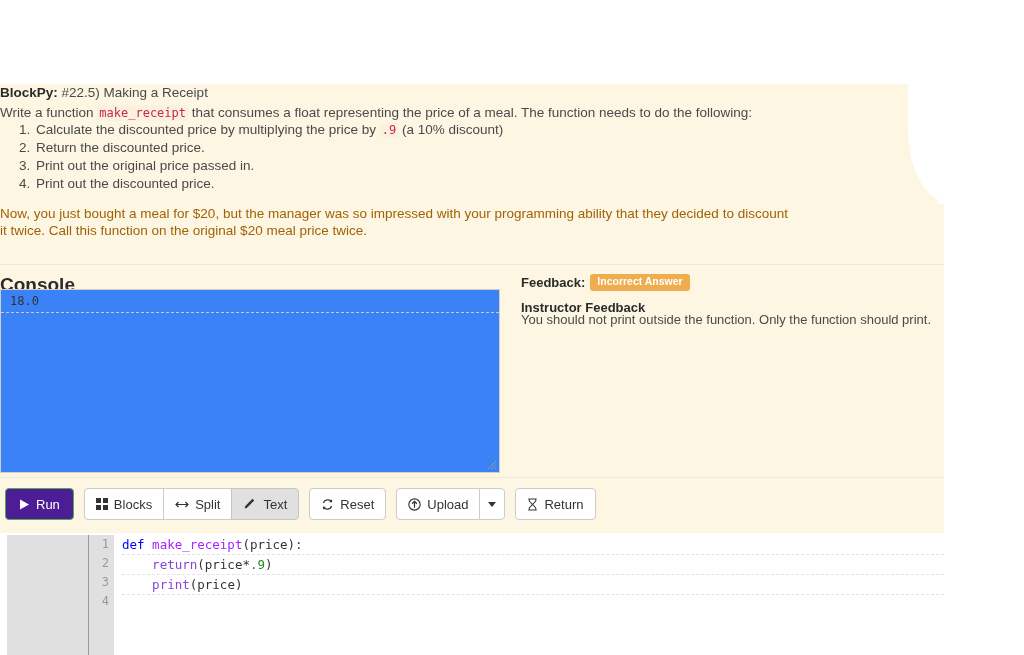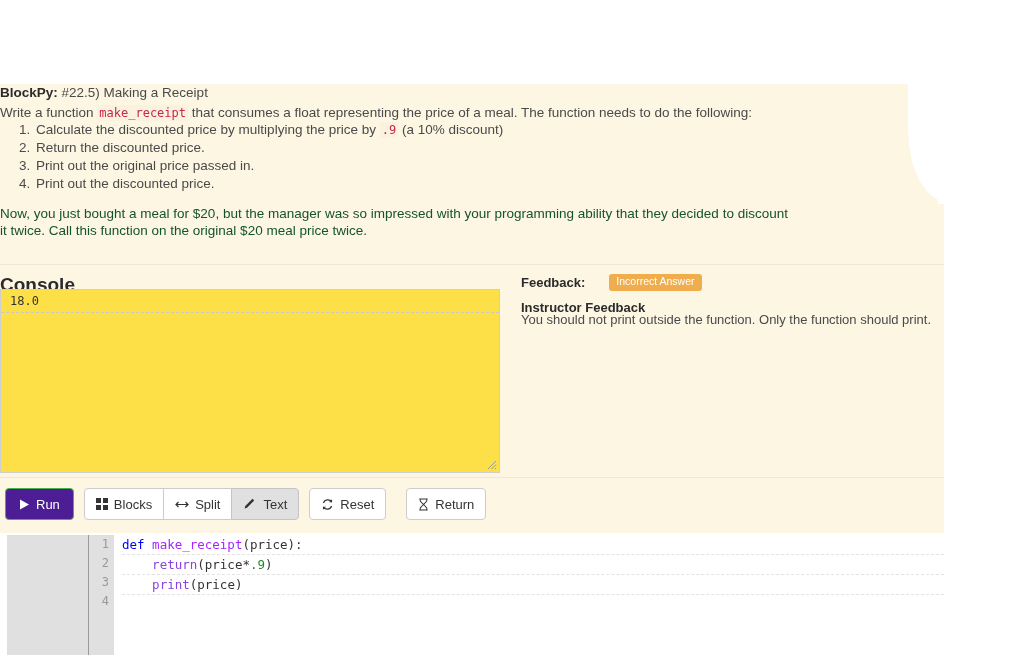--- a/index.html
+++ b/index.html
@@ -48,21 +48,21 @@
   .ins-list{
     position:absolute;left:0px;top:37px;margin:0;padding:0 0 0 34px;
     list-style:decimal;
   }
   .ins-list li{
     font-size:13.5px;color:#4a4a4a;line-height:18px;
     padding-left:2px;
   }
   .ins-para{
     position:absolute;left:0px;top:121px;width:790px;
-    font-size:13.5px;color:#14532d;line-height:17px;
+    font-size:13.5px;color:#a16207;line-height:17px;
   }
   code.inline{
     font-family:"DejaVu Sans Mono","Liberation Mono",monospace;
     font-size:12px;color:#c7254e;
     background:#fbf2dd;
     padding:1px 2px;border-radius:3px;
   }
 
   
   .hr-soft{
@@ -70,48 +70,48 @@
     background:#f2e9d3;
   }
 
   
   .console-head{
     position:absolute;left:0px;top:274px;
     font-size:19px;font-weight:bold;color:#2b2b2b;
   }
   .console-box{
     position:absolute;left:0px;top:289px;width:500px;height:184px;
-    background:#fde047;
+    background:#3b82f6;
     border:1px solid #cfcfcf;
     box-sizing:border-box;
     overflow:hidden;
   }
   .console-line{
     position:absolute;left:9px;top:4px;
     font-family:"DejaVu Sans Mono","Liberation Mono",monospace;
     font-size:12px;color:#333333;
   }
   .console-dashed{
     position:absolute;left:0px;top:22px;width:498px;height:0;
     border-top:1px dashed #c9c9c9;
   }
   .resize-grip{
     position:absolute;right:2px;bottom:2px;width:12px;height:12px;
   }
 
   
   .fb-row{
     position:absolute;left:521px;top:274px;
-    display:flex;align-items:center;gap:24px;
+    display:flex;align-items:center;gap:5px;
   }
   .fb-label{font-size:13px;font-weight:bold;color:#2b2b2b;}
   .badge{
     display:inline-block;
     background:#f0ad4e;color:#ffffff;
-    font-size:10.5px;font-weight:normal;
+    font-size:10.5px;font-weight:bold;
     padding:2px 7px 3px 7px;border-radius:3px;
     line-height:1.1;white-space:nowrap;
   }
   .fb-sub{
     position:absolute;left:521px;top:292px;
     font-size:13px;font-weight:bold;color:#2b2b2b;margin-top:8px;
   }
   .fb-body{
     position:absolute;left:521px;top:311px;width:410px;
     font-size:13px;color:#4a4a4a;line-height:17px;
@@ -307,20 +307,34 @@
           <path d="M11.9 1.3 L11.9 4.6 L8.7 4.6 Z" fill="#333"></path>
           <path d="M2.5 9.8 A5 5 0 0 0 11.4 8.6" stroke="#333" stroke-width="1.3" fill="none"></path>
           <path d="M2.1 12.7 L2.1 9.4 L5.3 9.4 Z" fill="#333"></path>
         </svg>
       </span>
       <span>Reset</span>
     </div>
 
     <div class="spacer"></div>
 
+    <div class="group">
+      <div class="btn">
+        <span class="ico">
+          <svg width="13" height="13" viewBox="0 0 14 14">
+            <circle cx="7" cy="7" r="6.1" stroke="#333" stroke-width="1.2" fill="none"></circle>
+            <path d="M7 10.5 V3.8 M4.4 6.2 L7 3.6 L9.6 6.2" stroke="#333" stroke-width="1.3" fill="none"></path>
+          </svg>
+        </span>
+        <span>Upload</span>
+      </div>
+      <div class="btn caret-btn">
+        <span class="caret"></span>
+      </div>
+    </div>
 
     <div class="spacer"></div>
 
     <div class="btn">
       <span class="ico">
         <svg width="11" height="13" viewBox="0 0 11 14">
           <path d="M1 1 H10 M1 13 H10 M2 1 V3.4 L5.5 7 L9 3.4 V1 M2 13 V10.6 L5.5 7 L9 10.6 V13" stroke="#333" stroke-width="1.1" fill="none"></path>
         </svg>
       </span>
       <span>Return</span>

